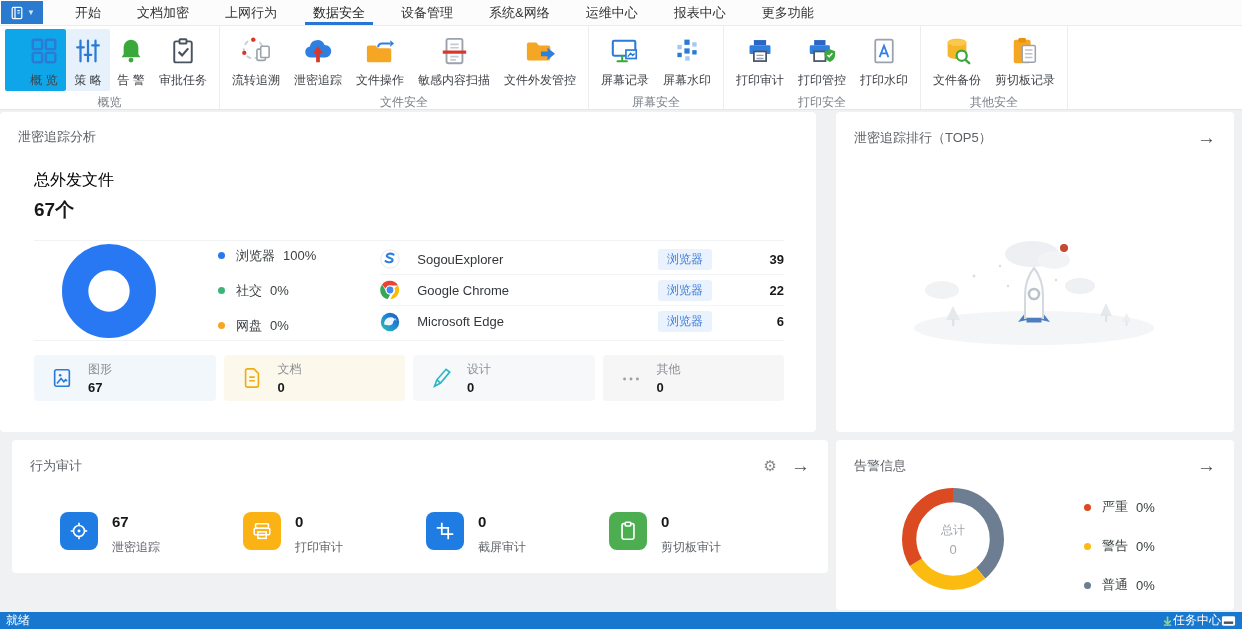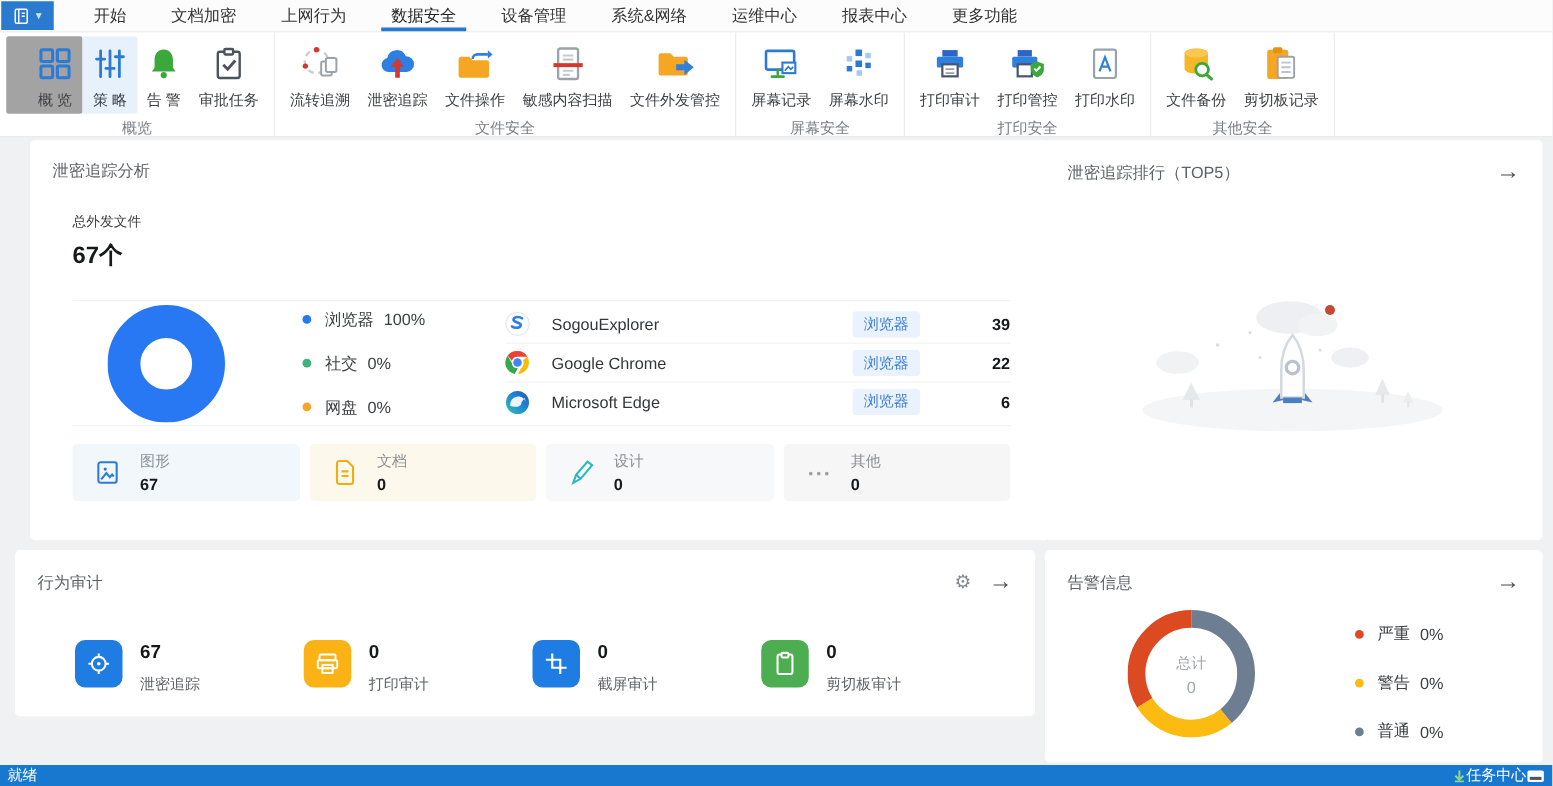--- a/index.html
+++ b/index.html
@@ -13,42 +13,42 @@
   .tabs { display:flex; align-items:stretch; margin-left:14px; }
   .tab { padding:0 18px; display:flex; align-items:center; font-size:13px; color:#333; position:relative; cursor:pointer; white-space:nowrap; }
   .tab.active { color:#222; }
   .tab.active::after { content:""; position:absolute; left:10px; right:10px; bottom:0; height:3px; background:#2776d3; }
 
   
   .ribbon { height:84px; background:#fff; border-bottom:1px solid #e3e5e7; display:flex; }
   .rgroup { display:flex; flex-direction:column; border-right:1px solid #ebedef; padding:0 5px; }
   .ritems { display:flex; flex:1; align-items:stretch; padding-top:3px; }
   .ritem { display:flex; flex-direction:column; align-items:center; padding:4px 7px 2px; border-radius:2px; cursor:pointer; }
-  .ritem.sel  { background:#a3a3a3;padding-left:24px; }
+  .ritem.sel  { background:#0ea5e9;padding-left:24px; }
   .ritem.sel2 { background:#e6f1fb; }
   .ricon { height:36px; display:flex; align-items:center; justify-content:center; }
   .rlabel { font-size:12px; color:#3e4247; margin-top:3px; white-space:nowrap; }
   .rgroup-label { text-align:center; font-size:12px; color:#7b8087; padding:3px 0 5px; }
 
   
   .content { position:absolute; top:110px; left:0; right:0; bottom:17px; background:#f0f1f3; }
   .panel { position:absolute; background:#fff; border-radius:4px; }
-  #p1 { left:24px;  top:2px;   width:816px; height:320px; }
+  #p1 { left:0;  top:2px;   width:816px; height:320px; }
   #p2 { left:836px; top:2px;   width:398px; height:320px; }
   #p3 { left:12px;  top:330px; width:816px; height:133px; }
   #p4 { left:836px; top:330px; width:398px; height:170px; }
   .p-head { display:flex; align-items:center; padding:16px 18px 0 18px; }
   .p-title { font-size:13px; color:#5e6267; }
   .p-actions { margin-left:auto; display:flex; align-items:center; gap:14px; }
   .gear-ic { font-size:15px; color:#84898f; cursor:pointer; line-height:1; }
   .arrow-ic { font-size:19px; color:#4a4e53; cursor:pointer; line-height:1; font-weight:bold; }
 
   
   .total-block { margin:24px 0 0 34px; }
-  .total-label { font-size:11px; color:#404040; }
+  .total-label { font-size:16px; color:#000000; }
   .total-value { font-size:19px; font-weight:bold; color:#17181a; margin-top:6px; }
   .chart-row { position:absolute; left:34px; right:32px; top:128px; height:101px;
                border-top:1px solid #f1f2f4; border-bottom:1px solid #f1f2f4; display:flex; align-items:center; }
   .donut-wrap { position:relative; margin-left:28px; }
   .donut-wrap svg { display:block; }
   .legend-col { display:flex; flex-direction:column; gap:17px; margin-left:62px; }
   .legend-item { display:flex; align-items:center; font-size:13px; color:#3c4043; }
   .legend-dot { width:7px; height:7px; border-radius:50%; margin-right:11px; }
   .legend-pct { margin-left:8px; color:#3c4043; }
   .apps { flex:1; margin-left:64px; align-self:stretch; display:flex; flex-direction:column; justify-content:center; }

